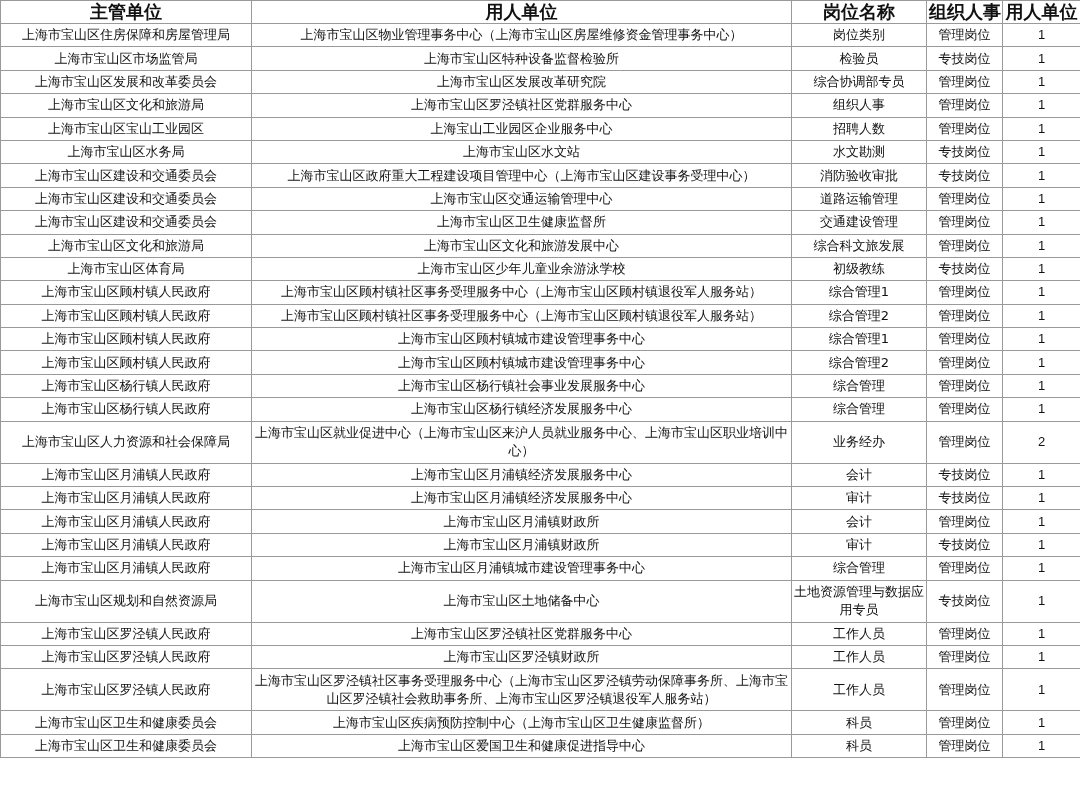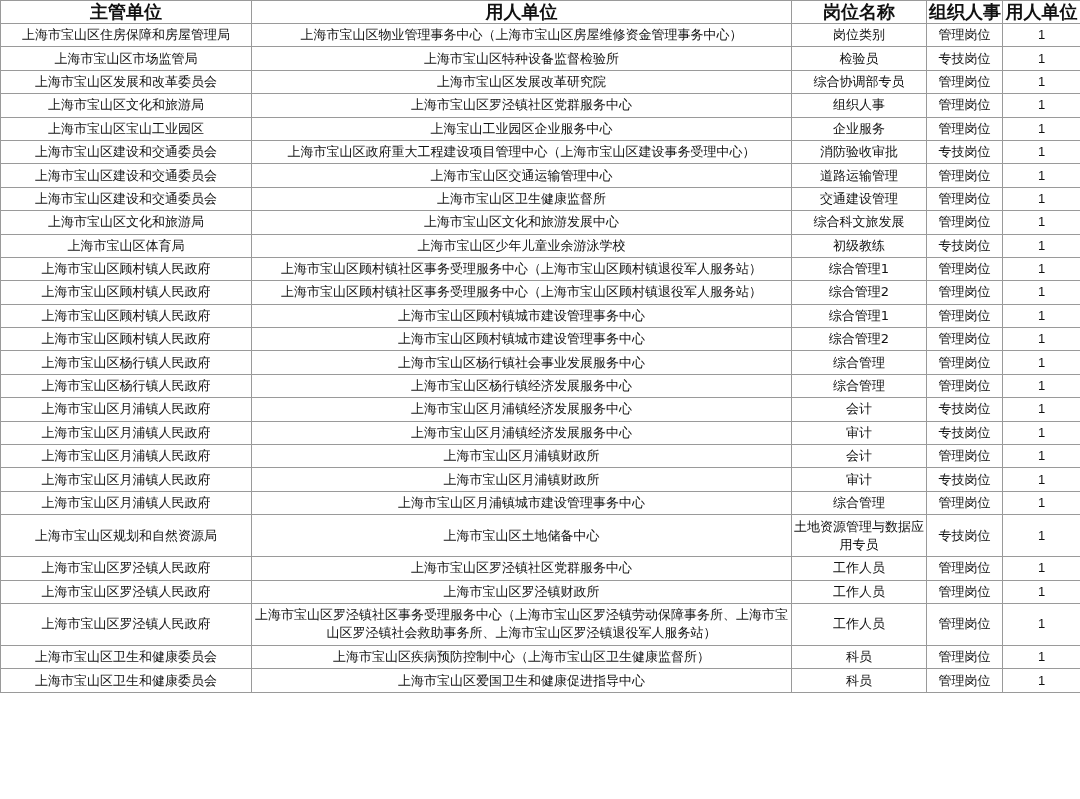--- a/index.html
+++ b/index.html
@@ -72,22 +72,29 @@
       <tr>
         <td>上海市宝山区文化和旅游局</td>
         <td>上海市宝山区罗泾镇社区党群服务中心</td>
         <td>组织人事</td>
         <td>管理岗位</td>
         <td class="num">1</td>
       </tr>
       <tr>
         <td>上海市宝山区宝山工业园区</td>
         <td>上海宝山工业园区企业服务中心</td>
-        <td>企业服务</td>
-        <td>管理岗位</td>
+        <td>招聘人数</td>
+        <td>管理岗位</td>
+        <td class="num">1</td>
+      </tr>
+      <tr>
+        <td>上海市宝山区水务局</td>
+        <td>上海市宝山区水文站</td>
+        <td>水文勘测</td>
+        <td>专技岗位</td>
         <td class="num">1</td>
       </tr>
       <tr>
         <td>上海市宝山区建设和交通委员会</td>
         <td>上海市宝山区政府重大工程建设项目管理中心（上海市宝山区建设事务受理中心）</td>
         <td>消防验收审批</td>
         <td>专技岗位</td>
         <td class="num">1</td>
       </tr>
       <tr>
@@ -152,20 +159,27 @@
         <td>综合管理</td>
         <td>管理岗位</td>
         <td class="num">1</td>
       </tr>
       <tr>
         <td>上海市宝山区杨行镇人民政府</td>
         <td>上海市宝山区杨行镇经济发展服务中心</td>
         <td>综合管理</td>
         <td>管理岗位</td>
         <td class="num">1</td>
+      </tr>
+      <tr class="tall">
+        <td>上海市宝山区人力资源和社会保障局</td>
+        <td class="wrap">上海市宝山区就业促进中心（上海市宝山区来沪人员就业服务中心、上海市宝山区职业培训中心）</td>
+        <td class="wrap">业务经办</td>
+        <td>管理岗位</td>
+        <td class="num">2</td>
       </tr>
       <tr>
         <td>上海市宝山区月浦镇人民政府</td>
         <td>上海市宝山区月浦镇经济发展服务中心</td>
         <td>会计</td>
         <td>专技岗位</td>
         <td class="num">1</td>
       </tr>
       <tr>
         <td>上海市宝山区月浦镇人民政府</td>

